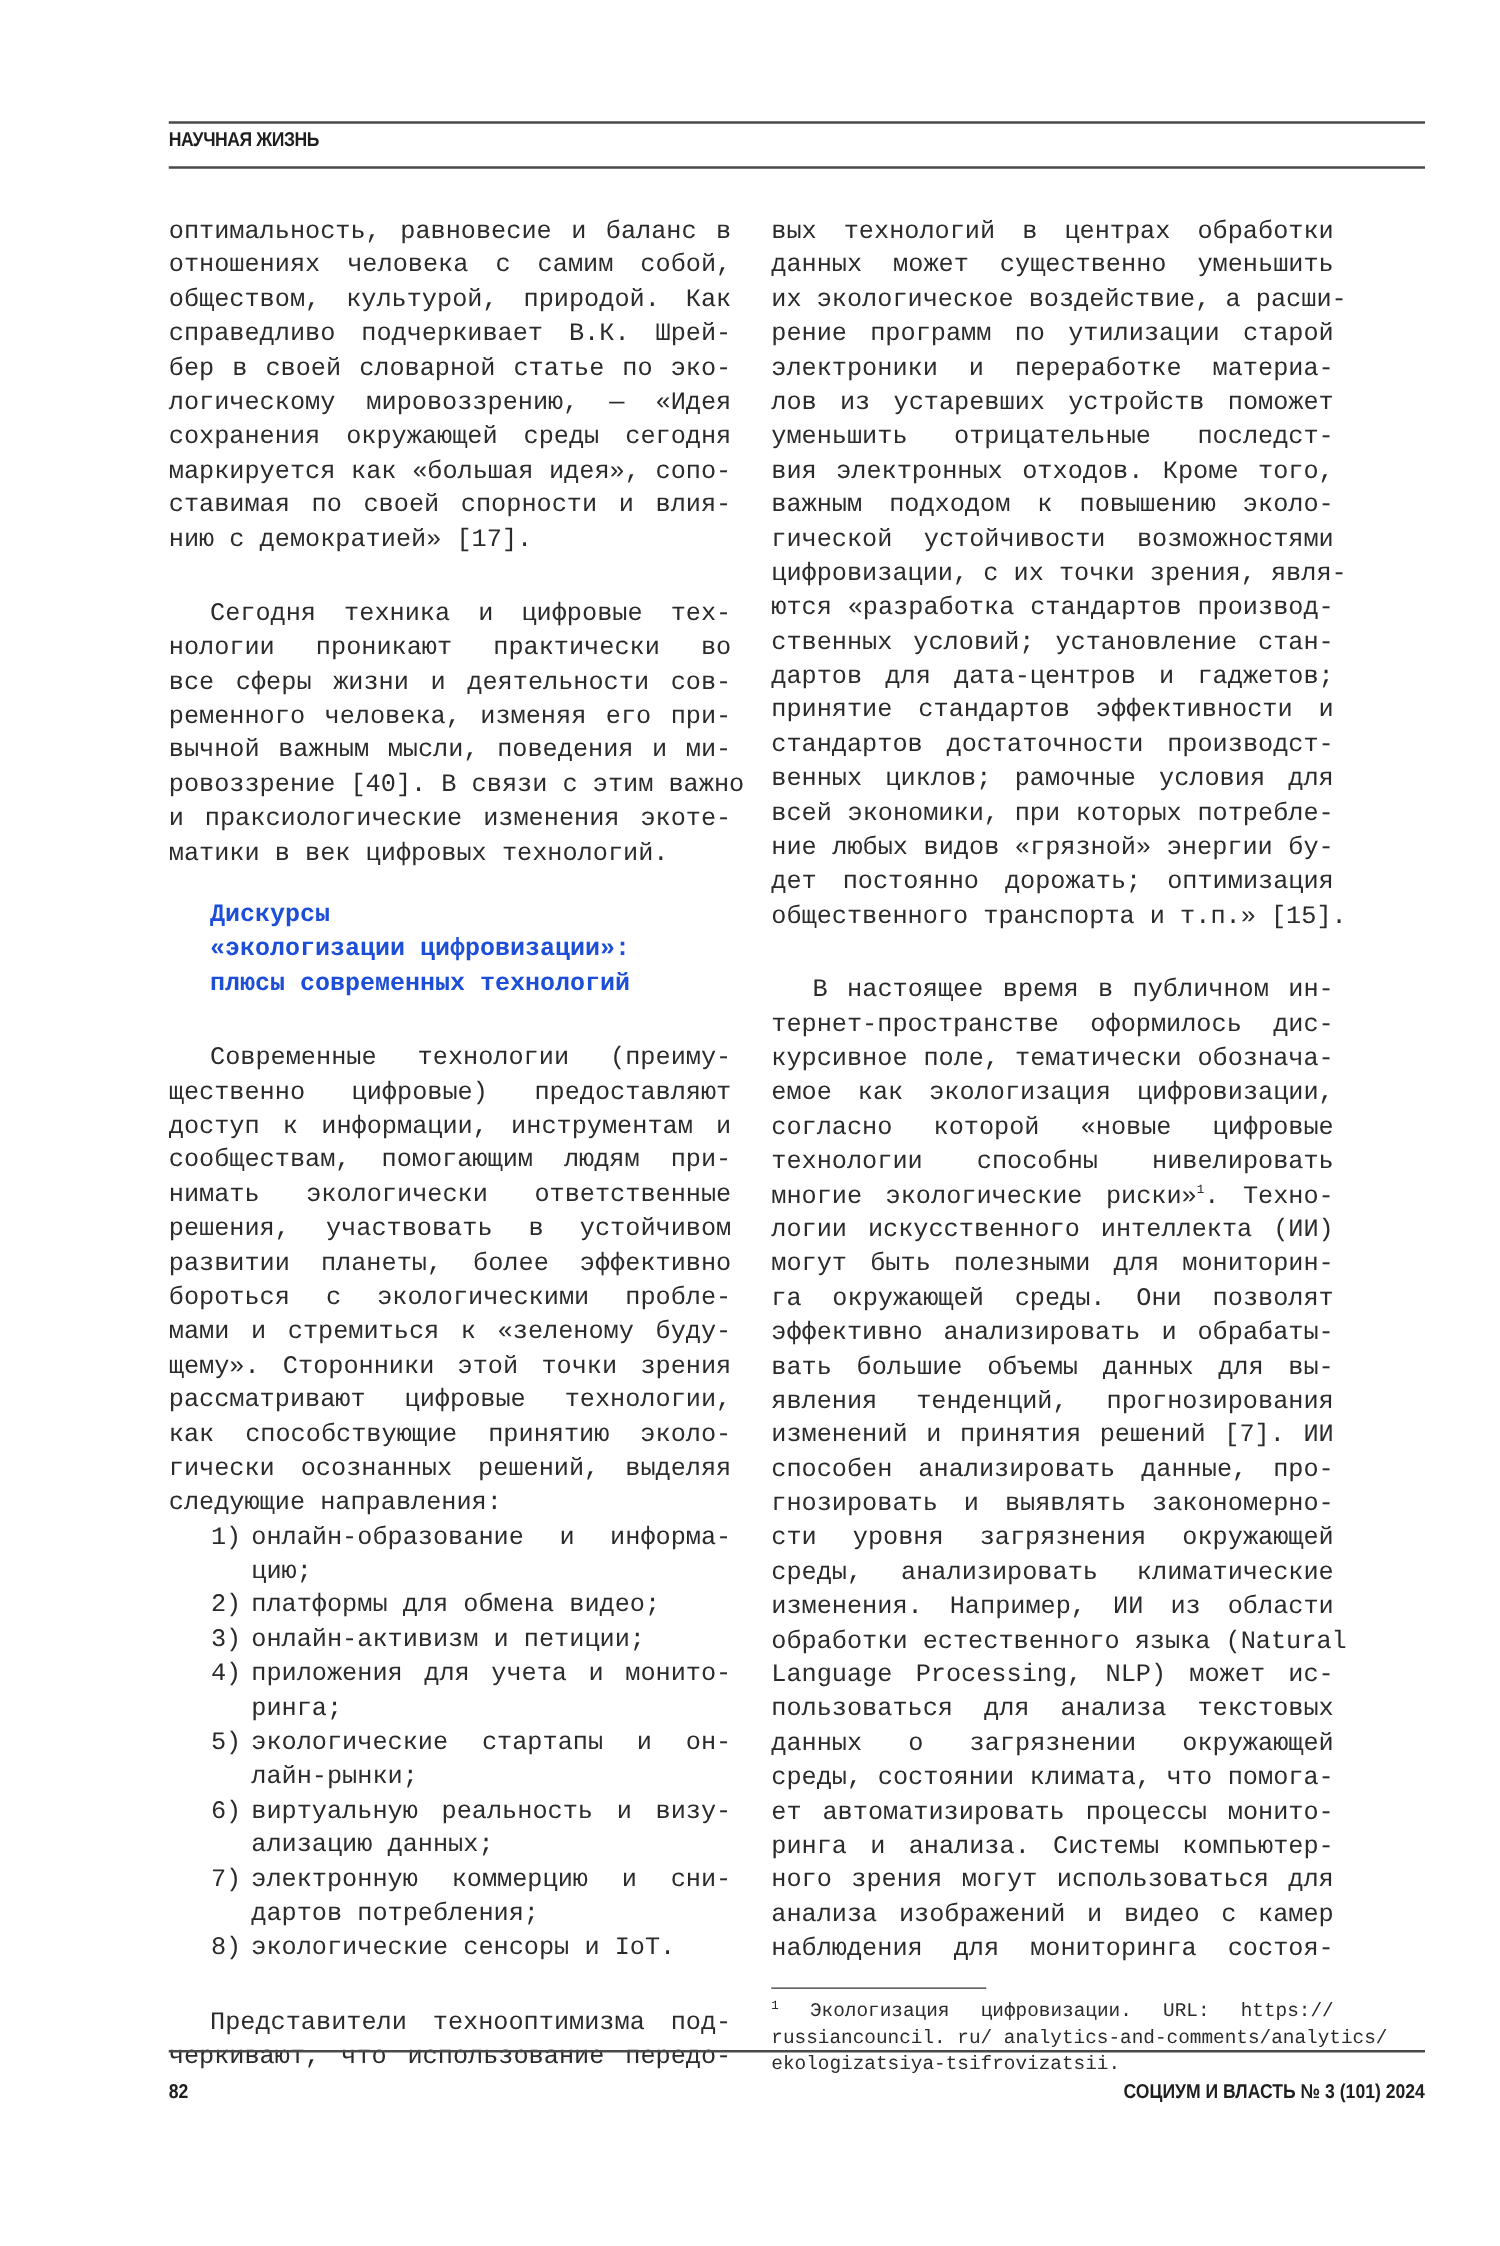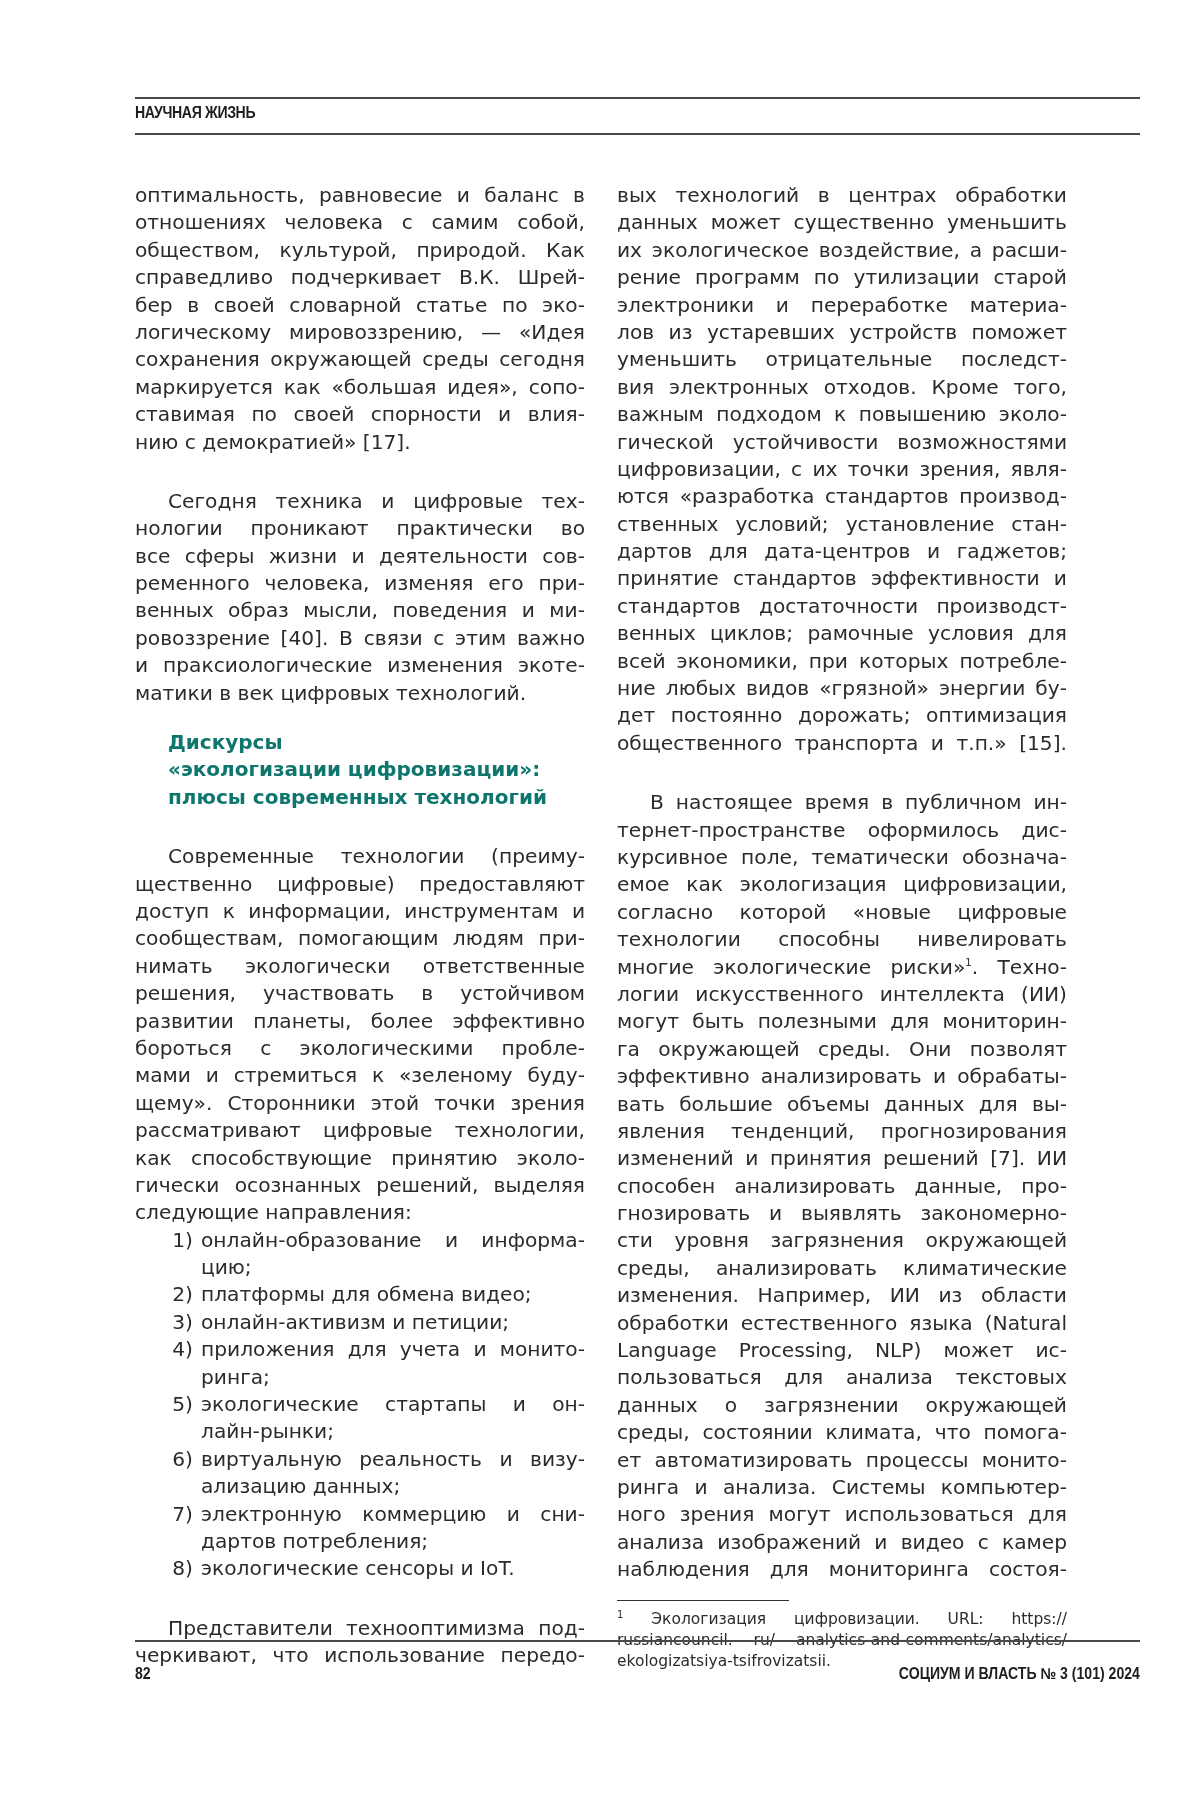--- a/index.html
+++ b/index.html
@@ -1,27 +1,27 @@
 <!DOCTYPE html>
 <html><head>
 <meta charset="utf-8">
 <style>
   html, body { margin: 0; padding: 0; background: #ffffff; }
   body { width: 1200px; height: 1797px; position: relative; overflow: hidden;
          font-family: "DejaVu Sans", sans-serif; color: #2b2b2b; }
   .rule { position: absolute; left: 135px; width: 1005px; height: 2px; background: #4a4a4a; }
   .running-head { position: absolute; left: 135px; top: 104px; font-family: "Liberation Sans", sans-serif;
                   font-weight: bold; font-size: 16px; letter-spacing: -0.4px; color: #1e1e1e; transform: scaleX(0.88); transform-origin: left; }
-  .col { position: absolute; top: 182px; width: 450px; font-size: 20.2px; line-height: 27.4px; }
+  .col { position: absolute; top: 172px; width: 450px; font-size: 20.2px; line-height: 27.4px; font-family: Liberation Mono, monospace; }
   .col.left { left: 135px; }
   .col.right { left: 617px; width: 450px; }
   .ln { display: block; white-space: nowrap; text-align: justify; text-align-last: justify; height: 27.4px; }
   .ln.last { text-align-last: left; }
   .ln.indent { padding-left: 33px; margin-top: 32px; }
-  .heading { font-weight: bold; color: #0f766e; padding-left: 33px; margin-top: 22px; margin-bottom: 22px; font-size: 20px; }
+  .heading { font-weight: bold; color: #1d4ed8; padding-left: 33px; margin-top: 22px; margin-bottom: 22px; font-size: 20px; }
   .heading .ln { text-align-last: left; height: 27.4px; }
   .list-item { display: flex; }
   .list-num { width: 66px; flex: none; text-align: right; padding-right: 8px; box-sizing: border-box; }
   .list-body { flex: 1; }
   .list-body .ln { text-align-last: left; }
   .fn-rule { width: 172px; height: 1.5px; background: #333; margin: 16px 0 8px 0; }
   .footnote { font-size: 15.5px; line-height: 21px; }
   .footnote .ln { height: 21px; }
   sup { font-size: 10px; line-height: 0; vertical-align: super; }
   .folio { position: absolute; top: 1665px; font-family: "Liberation Sans", sans-serif; font-weight: bold;
@@ -47,21 +47,21 @@
     <span class="ln">сохранения окружающей среды сегодня</span>
     <span class="ln">маркируется как «большая идея», сопо-</span>
     <span class="ln">ставимая по своей спорности и влия-</span>
     <span class="ln last">нию с демократией» [17].</span>
   </div>
   <div>
     <span class="ln indent">Сегодня техника и цифровые тех-</span>
     <span class="ln">нологии проникают практически во</span>
     <span class="ln">все сферы жизни и деятельности сов-</span>
     <span class="ln">ременного человека, изменяя его при-</span>
-    <span class="ln">венных образ мысли, поведения и ми-</span>
+    <span class="ln">вычной важным мысли, поведения и ми-</span>
     <span class="ln">ровоззрение [40]. В связи с этим важно</span>
     <span class="ln">и праксиологические изменения экоте-</span>
     <span class="ln last">матики в век цифровых технологий.</span>
   </div>
 
   <div class="heading">
     <span class="ln">Дискурсы</span>
     <span class="ln">«экологизации цифровизации»:</span>
     <span class="ln">плюсы современных технологий</span>
   </div>

